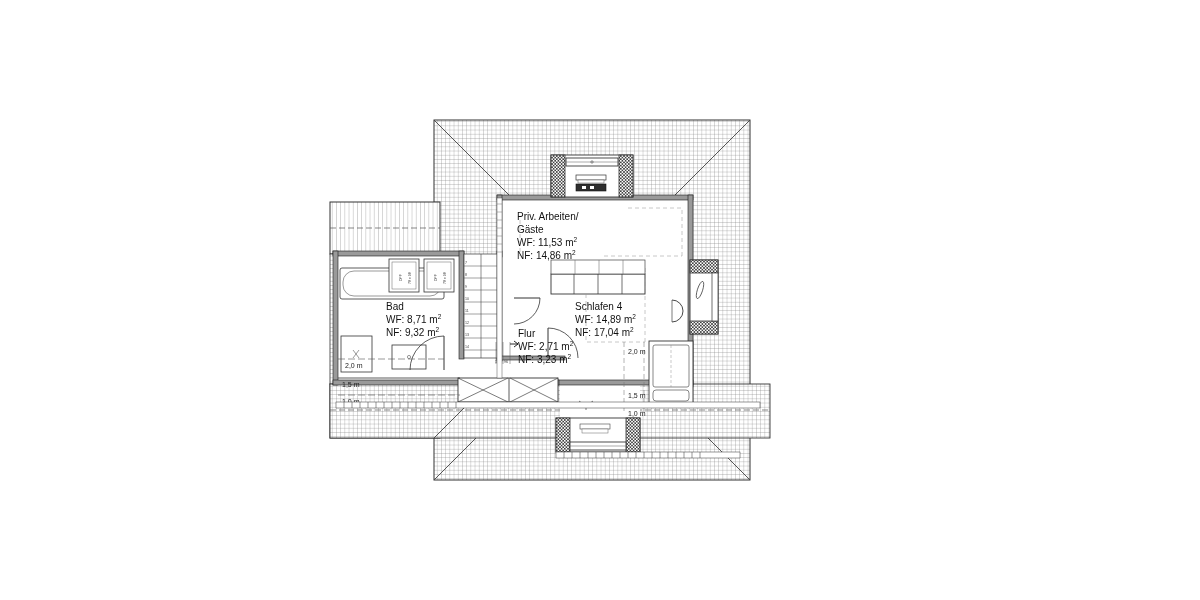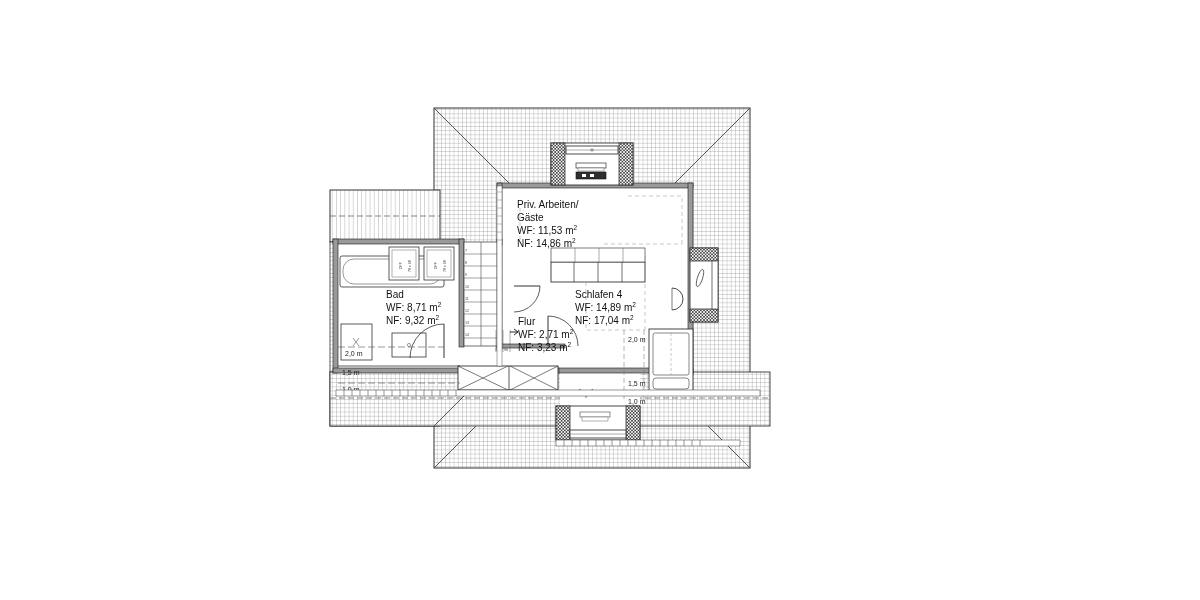--- a/index.html
+++ b/index.html
@@ -1,19 +1,19 @@
 <!DOCTYPE html>
 <html><head>
 <meta charset="utf-8">
 <title>Dachgeschoss Grundriss</title>
 <style>
   html,body{margin:0;padding:0;background:#ffffff;}
   body{width:1200px;height:600px;overflow:hidden;
        font-family:"Liberation Sans","DejaVu Sans",sans-serif;}
-  #plan-stage{position:relative;width:1200px;height:440px;background:#f97316;}
+  #plan-stage{position:relative;width:1200px;height:440px;background:#f97316;margin-top:12px;}
   svg#floorplan{display:block;width:1200px;height:600px;}
   text{font-family:"Liberation Sans","DejaVu Sans",sans-serif;fill:#111;}
   .room-name{font-size:10px;}
   .room-area{font-size:10px;}
   .dim-label{font-size:7px;fill:#222;}
   .tiny-label{font-size:3.6px;fill:#333;}
   .step-num{font-size:3.6px;fill:#444;}
   .sup{font-size:6.5px;}
 </style>
 </head>

